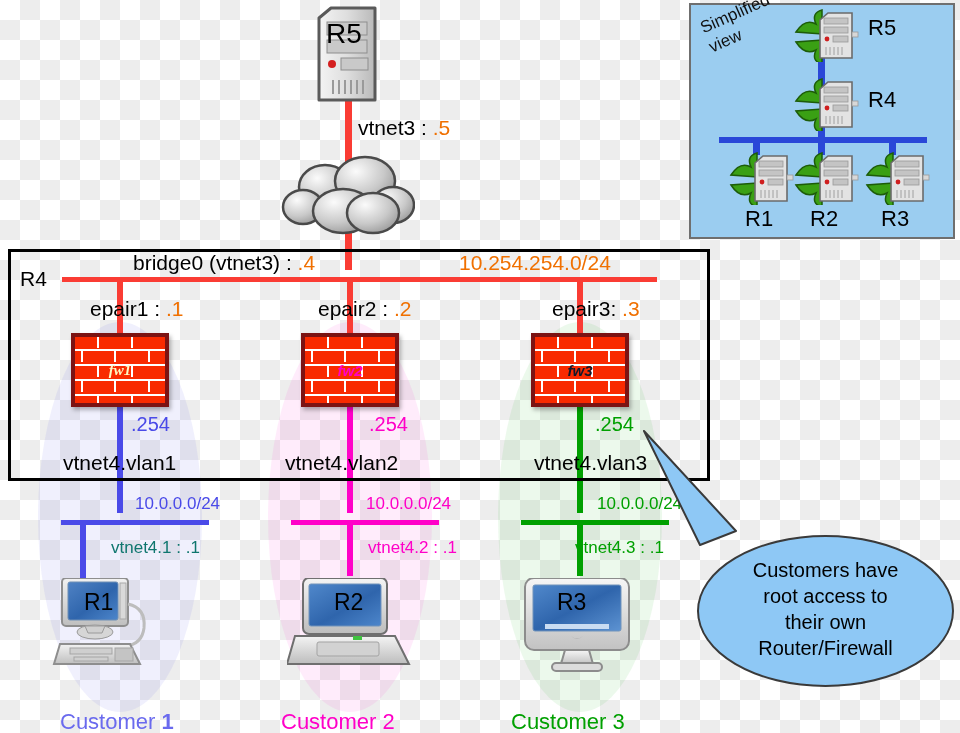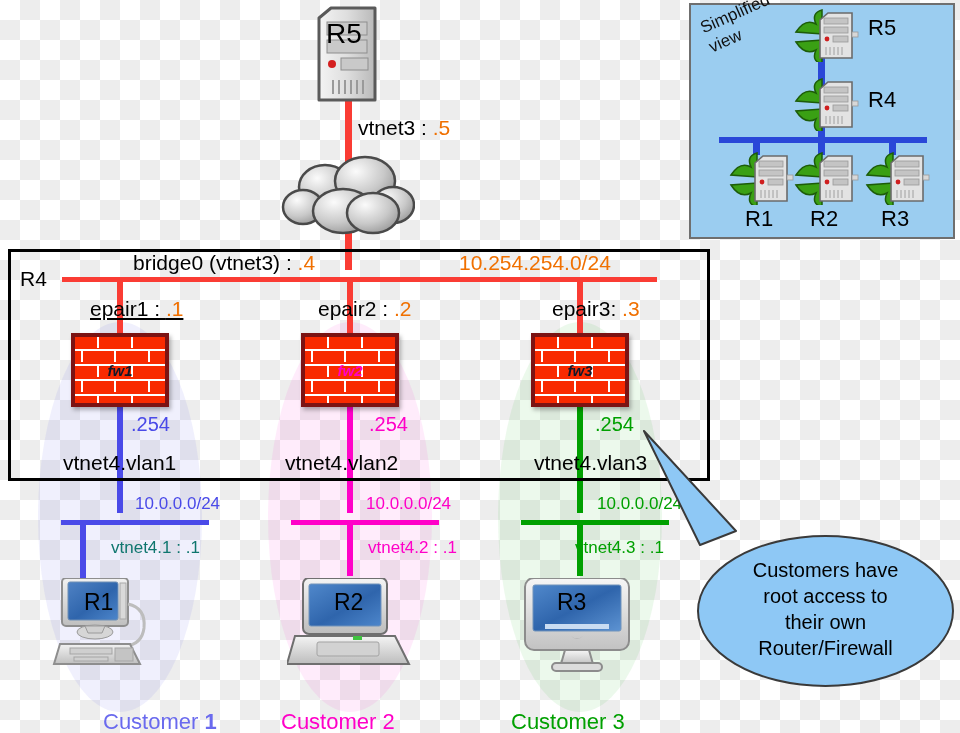--- a/index.html
+++ b/index.html
@@ -138,21 +138,21 @@
       <ellipse cx="44" cy="34" rx="26" ry="22"></ellipse>
       <ellipse cx="84" cy="28" rx="30" ry="24"></ellipse>
       <ellipse cx="22" cy="54" rx="20" ry="17"></ellipse>
       <ellipse cx="112" cy="52" rx="21" ry="18"></ellipse>
       <ellipse cx="62" cy="58" rx="30" ry="22"></ellipse>
       <ellipse cx="92" cy="60" rx="26" ry="20"></ellipse>
     </g>
   </svg>
 </div>
 
-<div class="txt" style="left:90px;top:298px;font-size:21px;text-decoration:underline;">
+<div class="txt" style="left:90px;top:298px;font-size:21px;">
   <span>epair1 : </span><span style="color:#f07000;">.1</span>
 </div>
 <div class="txt" style="left:318px;top:298px;font-size:21px;">
   <span>epair2 : </span><span style="color:#f07000;">.2</span>
 </div>
 <div class="txt" style="left:552px;top:298px;font-size:21px;">
   <span>epair3: </span><span style="color:#f07000;">.3</span>
 </div>
 
 <div class="fw" style="left:71px;top:333px;">
@@ -167,21 +167,21 @@
       <div class="vj" style="left:39px;top:14px;"></div>
       <div class="vj" style="left:73px;top:14px;"></div>
     <div class="vj" style="left:22px;top:29px;"></div>
       <div class="vj" style="left:56px;top:29px;"></div>
     <div class="vj" style="left:6px;top:44px;"></div>
       <div class="vj" style="left:39px;top:44px;"></div>
       <div class="vj" style="left:73px;top:44px;"></div>
     <div class="vj" style="left:22px;top:59px;"></div>
       <div class="vj" style="left:56px;top:59px;"></div>
   </div>
-  <div class="lbl" style="color:#0f172a;">fw1</div>
+  <div class="lbl" style="color:#fef9c3;font-family:Liberation Serif, serif;">fw1</div>
 </div>
 <div class="fw" style="left:301px;top:333px;">
   <div class="bricks">
     <div class="row" style="top:12px;"></div>
       <div class="row" style="top:27px;"></div>
     <div class="row" style="top:42px;"></div>
       <div class="row" style="top:57px;"></div>
     <div class="vj" style="left:22px;top:0px;"></div>
       <div class="vj" style="left:56px;top:0px;"></div>
     <div class="vj" style="left:6px;top:14px;"></div>
@@ -300,21 +300,21 @@
     <rect x="6" y="0" width="104" height="72" rx="9" fill="url(#gry3)" stroke="#8c8c8c" stroke-width="2"></rect>
     <rect x="14" y="7" width="88" height="46" rx="2" fill="url(#scr3)" stroke="#7093bb"></rect>
     <rect x="26" y="46" width="64" height="5" fill="#c9dcf2"></rect>
     <path d="M52 58 q6 6 12 0 q-6 5 -12 0" fill="#a8a8a8"></path>
     <path d="M46 72 L70 72 L74 86 L42 86 Z" fill="url(#gry3)" stroke="#8c8c8c" stroke-width="2"></path>
     <rect x="33" y="85" width="50" height="8" rx="4" fill="#dcdcdc" stroke="#8c8c8c" stroke-width="2"></rect>
   </svg>
 </div>
 <div class="txt" style="left:557px;top:591px;font-size:23px;">R3</div>
 
-<div class="txt" style="left:60px;top:711px;font-size:22px;color:#6a6aee;padding-left:43px;">
+<div class="txt" style="left:60px;top:711px;font-size:22px;color:#6a6aee;">
   <span>Customer <b>1</b></span>
 </div>
 <div class="txt" style="left:281px;top:711px;font-size:22px;color:#ff00c8;">Customer 2</div>
 <div class="txt" style="left:511px;top:711px;font-size:22px;color:#00a000;">Customer 3</div>
 
 <div id="bubble">
   <svg class="abs" style="left:-57px;top:-100px;" width="130" height="130" viewBox="0 0 130 130" aria-hidden="true">
     <path d="M4 4 L96 104 L60 118 Z" fill="#8ec8f5" stroke="#3a3a3a" stroke-width="2" stroke-linejoin="round"></path>
   </svg>
   <div class="ell"></div>

